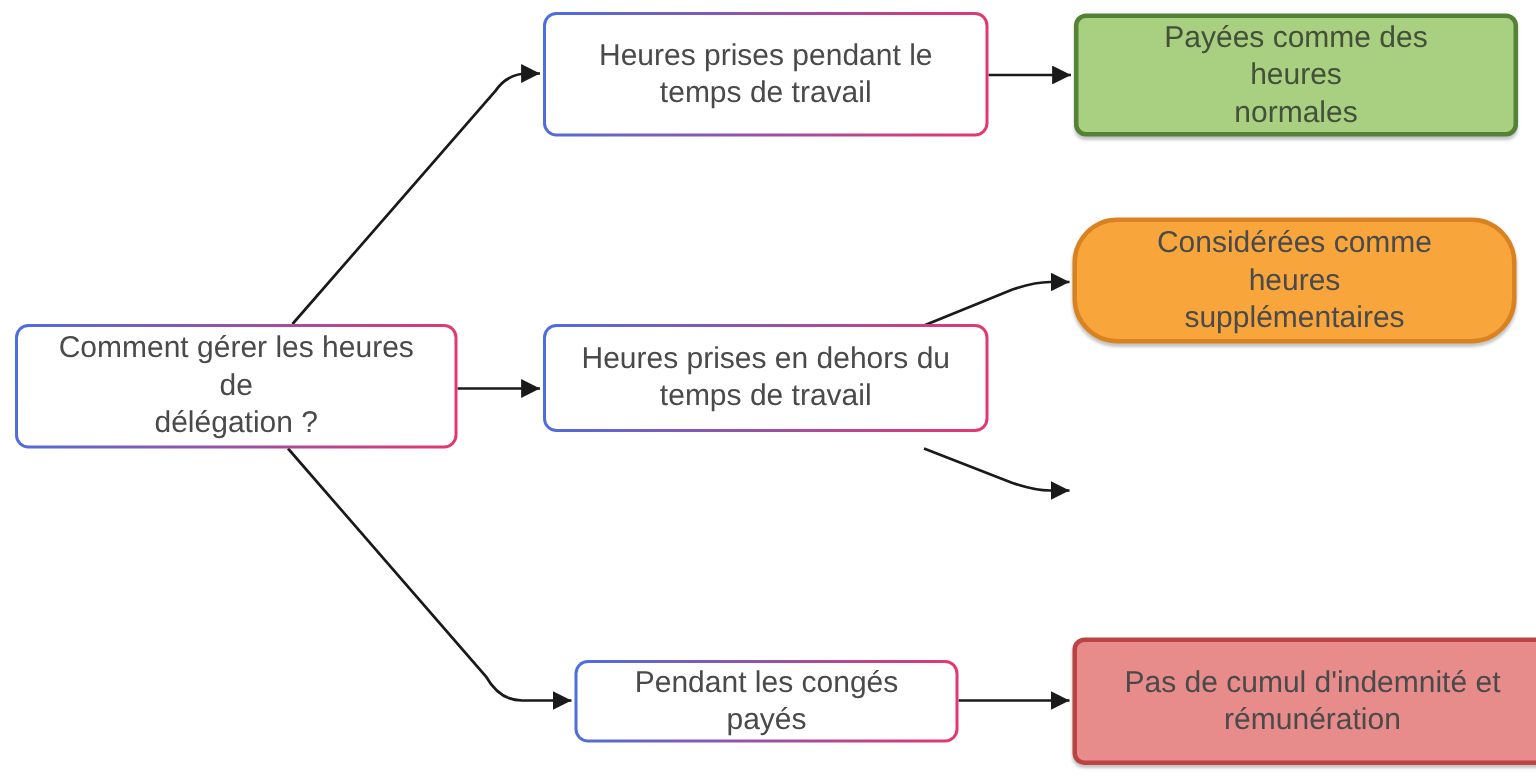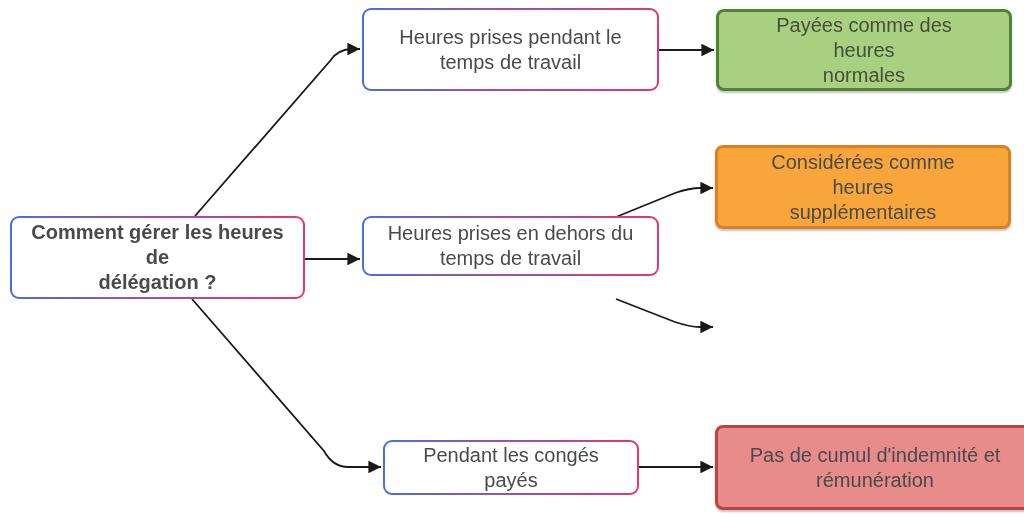--- a/index.html
+++ b/index.html
@@ -44,26 +44,26 @@
     background:#ffffff;border-radius:7px;
     padding:0 18px;box-sizing:border-box;
   }
   
   .onode{
     border-radius:8px;border:3px solid;
     padding:0 30px;
     box-shadow:0 2px 2px rgba(110,110,110,0.4);
   }
   .onode.green{background:var(--outcome-green-bg,#a8d080);border-color:var(--outcome-green-border,#538135);color:var(--outcome-green-text,#44503a);}
-  .onode.orange{background:var(--outcome-orange-bg,#f8a63c);border-color:var(--outcome-orange-border,#d9821f);}
+  .onode.orange{background:var(--outcome-orange-bg,#f8a63c);border-color:var(--outcome-orange-border,#d9821f);border-radius:30px;}
   .onode.red{background:var(--outcome-red-bg,#e78b8b);border-color:var(--outcome-red-border,#b94442);}
 
-  #node-root{left:10px;top:216px;width:295px;height:83px;font-weight:bold;}
+  #node-root{left:10px;top:216px;width:295px;height:83px;}
   #node-during{left:362px;top:8px;width:297px;height:83px;}
-  #node-outside{left:362px;top:216px;width:297px;height:60px;}
+  #node-outside{left:362px;top:216px;width:297px;height:72px;}
   #node-leave{left:383px;top:440px;width:256px;height:55px;}
   #node-normal{left:716px;top:9px;width:296px;height:82px;}
   #node-overtime{left:715px;top:145px;width:296px;height:84px;}
   #node-increase{left:715px;top:285px;width:296px;height:83px;}
   #node-nocumul{left:715px;top:425px;width:320px;height:85px;}
 
   .edge{stroke:var(--arrow-color,#1a1a1a);stroke-width:1.8;fill:none;}
 </style>
 </head>
 <body>

